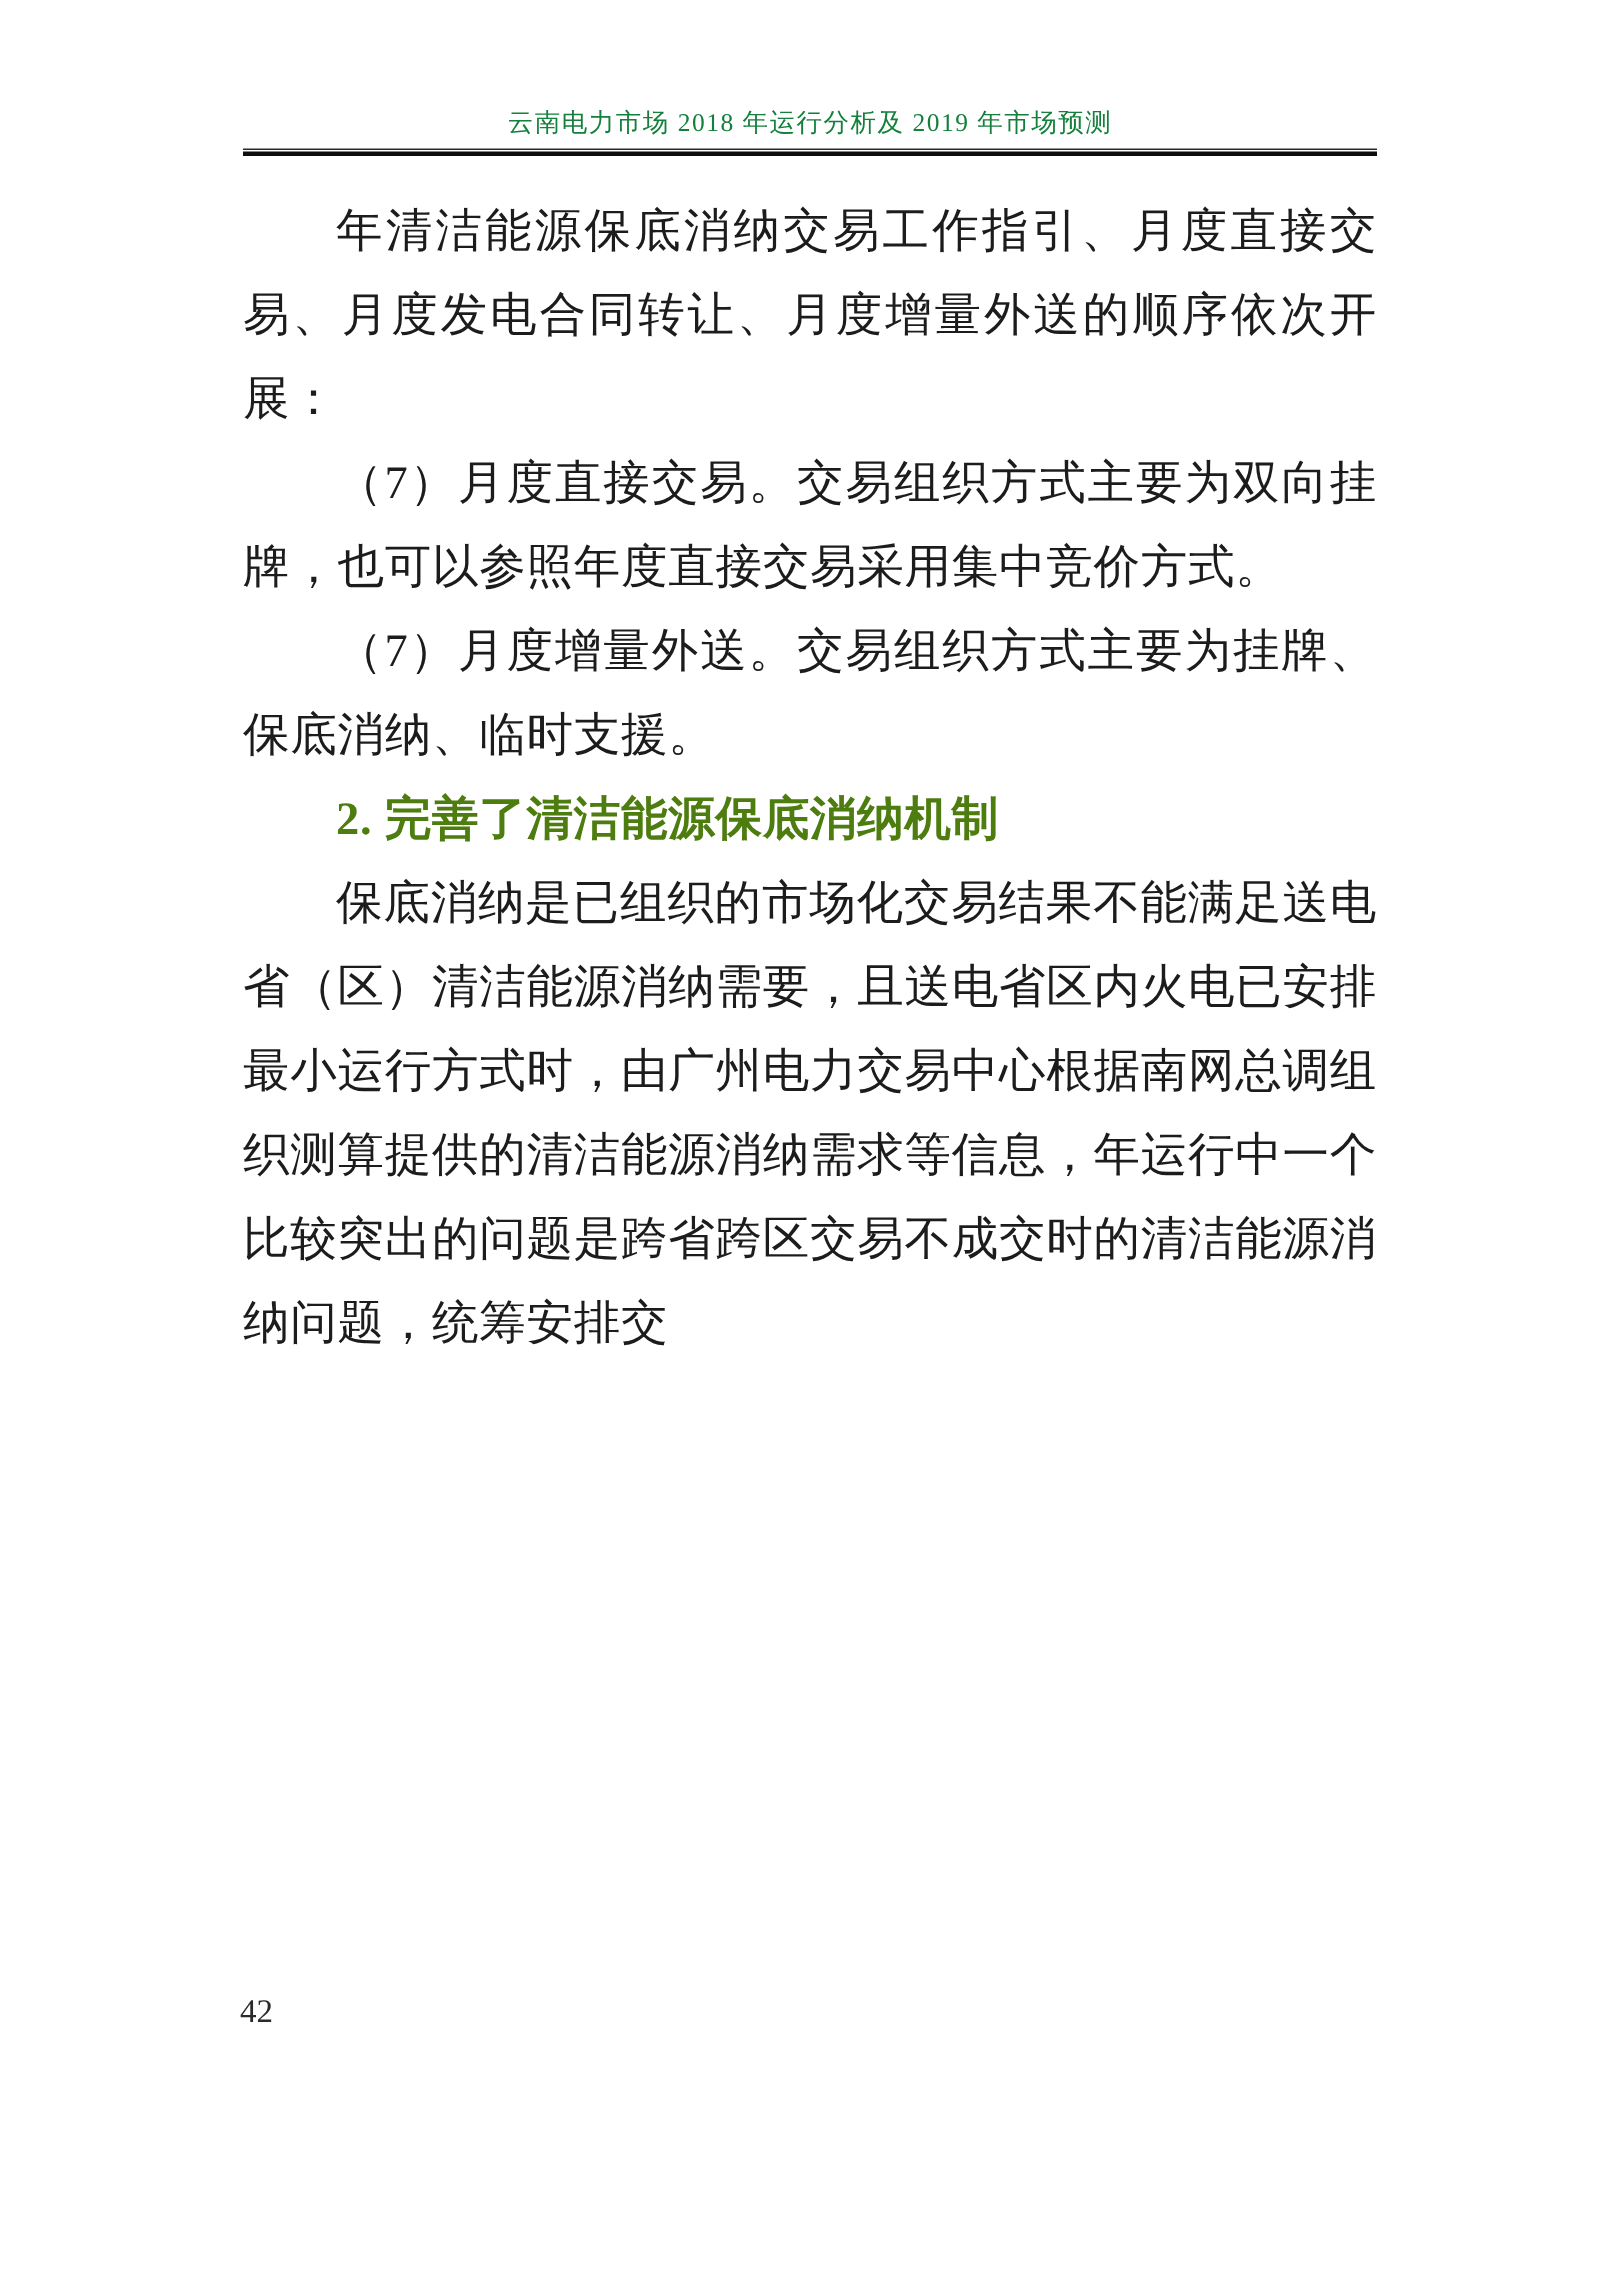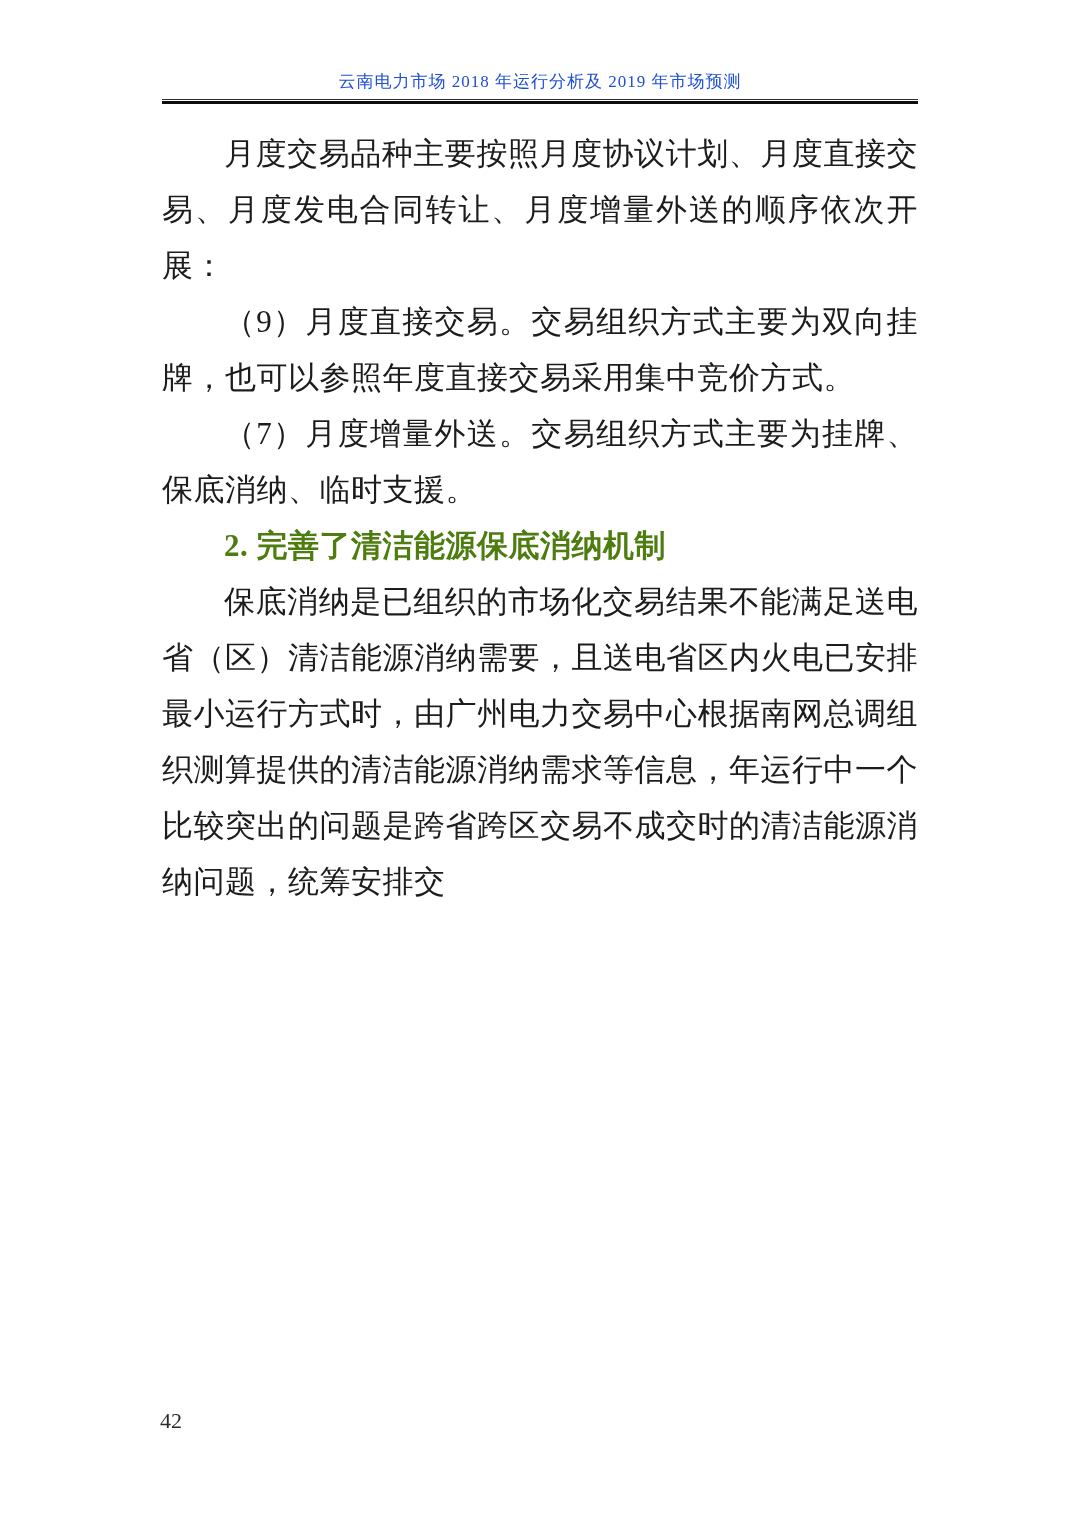--- a/index.html
+++ b/index.html
@@ -21,21 +21,21 @@
   }
   .header {
     padding-top: 70px;
     width: 756px;
     margin: 0 auto;
     text-align: center;
   }
   .header-title {
     font-size: 17px;
     letter-spacing: 1px;
-    color: #1d4ed8;
+    color: #15803d;
     white-space: nowrap;
   }
   .header-rule {
     width: 756px;
     margin: 6px auto 0 auto;
     height: 1px;
     border-top: 1px solid #2a2a2a;
     border-bottom: 3px solid #0e0e0e;
   }
   .content {
@@ -52,38 +52,38 @@
     word-break: break-all;
     color: #1c1c1c;
   }
   .content p.heading {
     font-weight: bold;
     color: #4d7c0f;
   }
   .footer-page-number {
     position: absolute;
     left: 160px;
-    top: 1408px;
+    top: 1328px;
     font-size: 22px;
     color: #2a2a2a;
   }
 </style>
 </head>
 <body>
 
 <div class="page">
 
   <div class="header">
     <div class="header-title">云南电力市场 2018 年运行分析及 2019 年市场预测</div>
     <div class="header-rule"></div>
   </div>
 
   <div class="content">
-      <p class="body">月度交易品种主要按照月度协议计划、月度直接交易、月度发电合同转让、月度增量外送的顺序依次开展：</p>
-      <p class="body">（9）月度直接交易。交易组织方式主要为双向挂牌，也可以参照年度直接交易采用集中竞价方式。</p>
+      <p class="body">年清洁能源保底消纳交易工作指引、月度直接交易、月度发电合同转让、月度增量外送的顺序依次开展：</p>
+      <p class="body">（7）月度直接交易。交易组织方式主要为双向挂牌，也可以参照年度直接交易采用集中竞价方式。</p>
       <p class="body">（7）月度增量外送。交易组织方式主要为挂牌、保底消纳、临时支援。</p>
       <p class="heading">2. 完善了清洁能源保底消纳机制</p>
       <p class="body">保底消纳是已组织的市场化交易结果不能满足送电省（区）清洁能源消纳需要，且送电省区内火电已安排最小运行方式时，由广州电力交易中心根据南网总调组织测算提供的清洁能源消纳需求等信息，年运行中一个比较突出的问题是跨省跨区交易不成交时的清洁能源消纳问题，统筹安排交</p>
     </div>
 
   <div class="footer-page-number">42</div>
 
 </div>
 
 </body></html>

